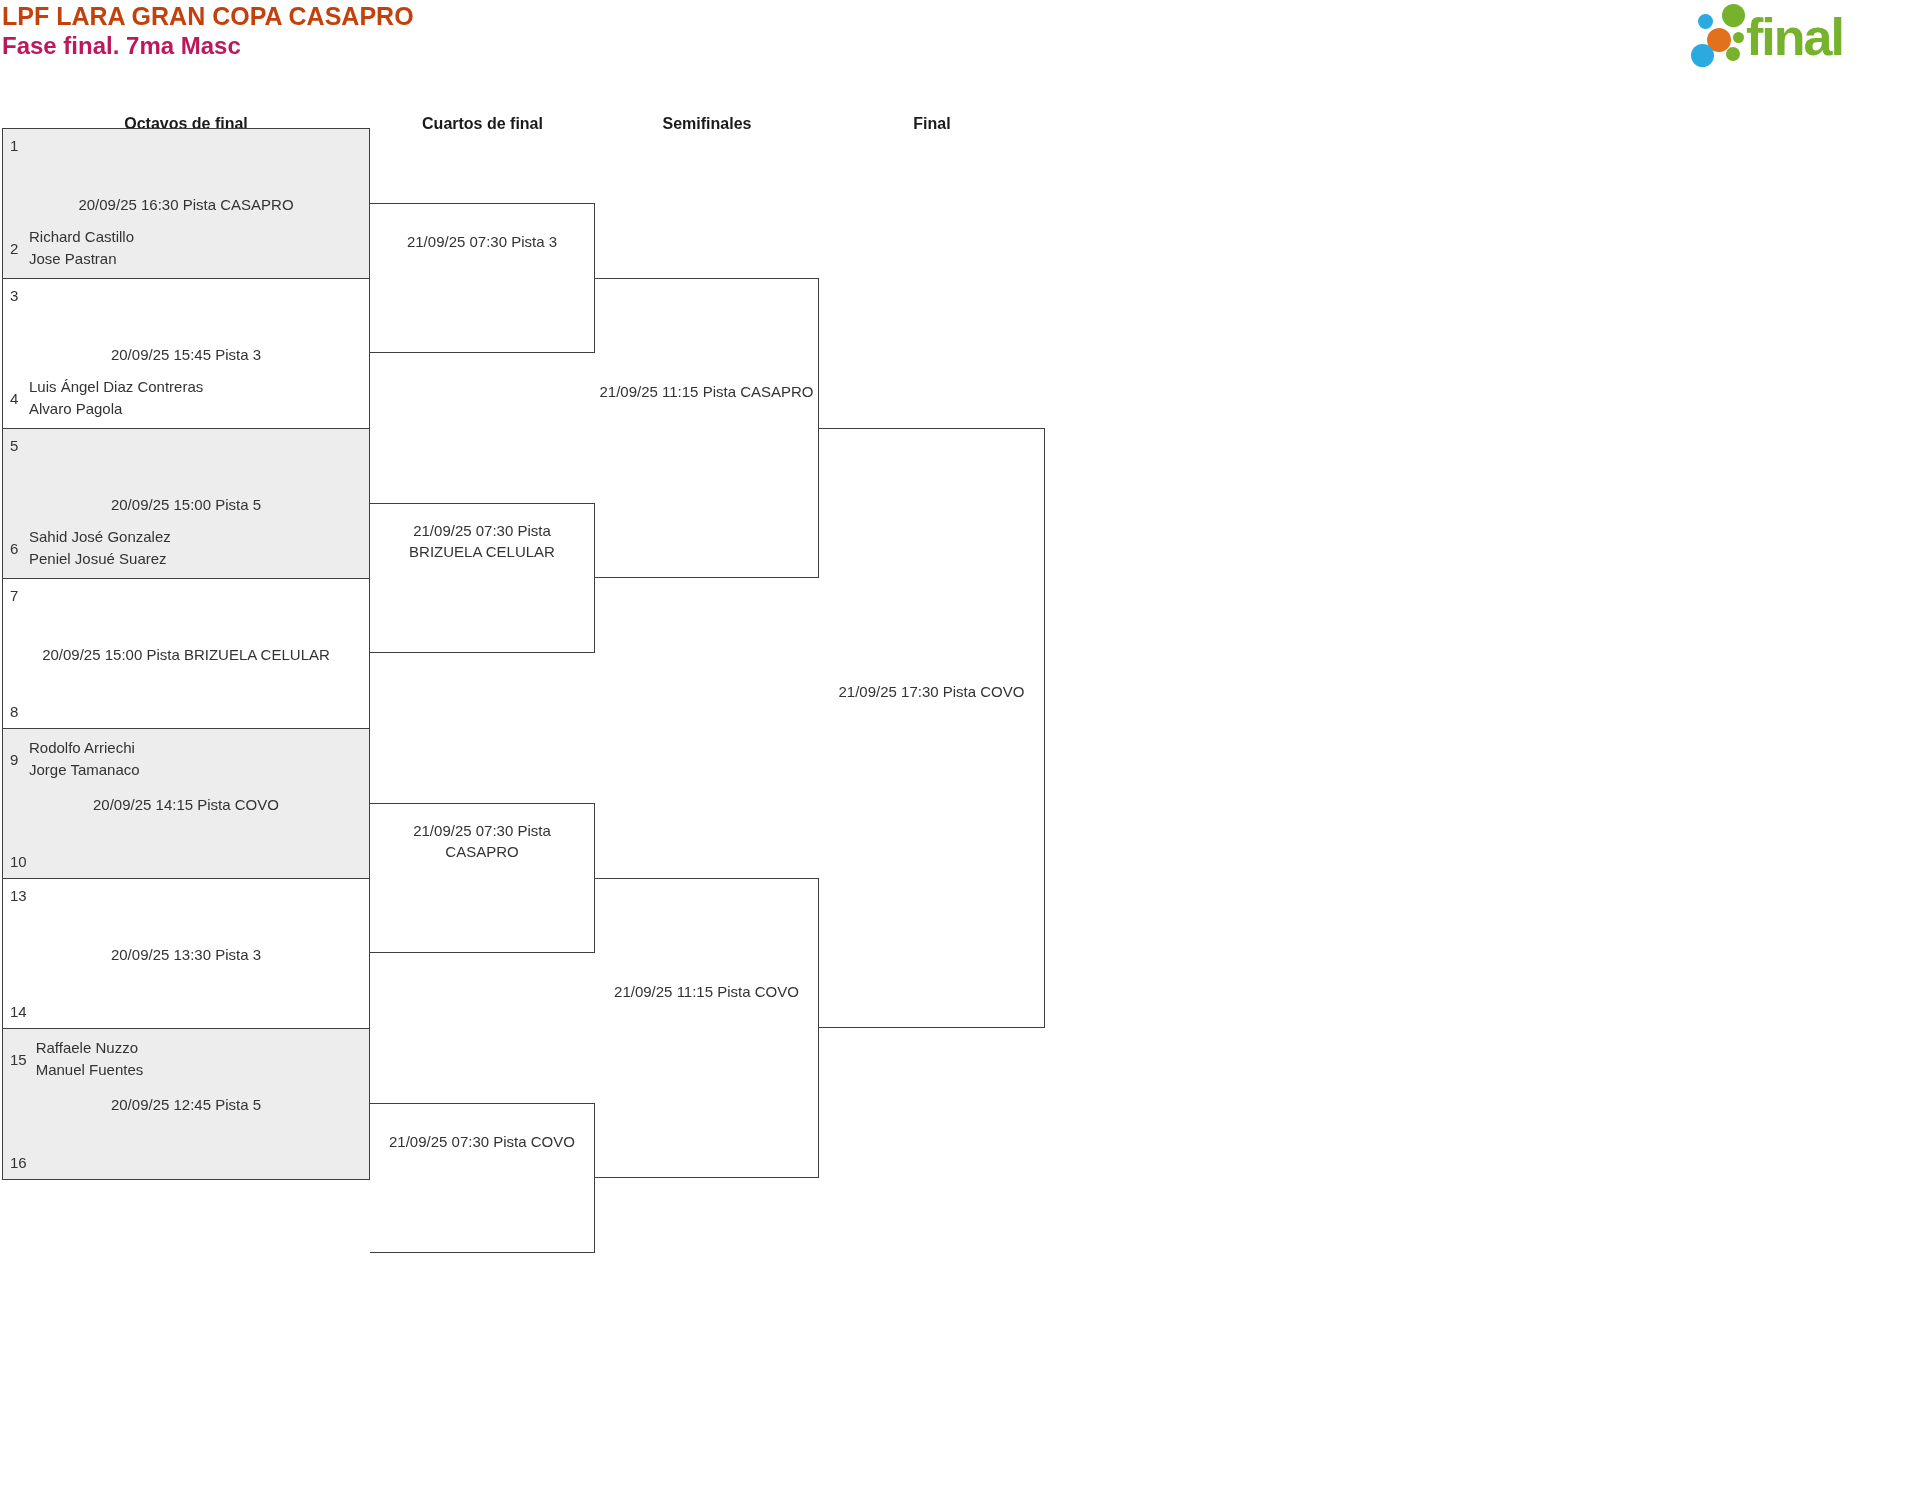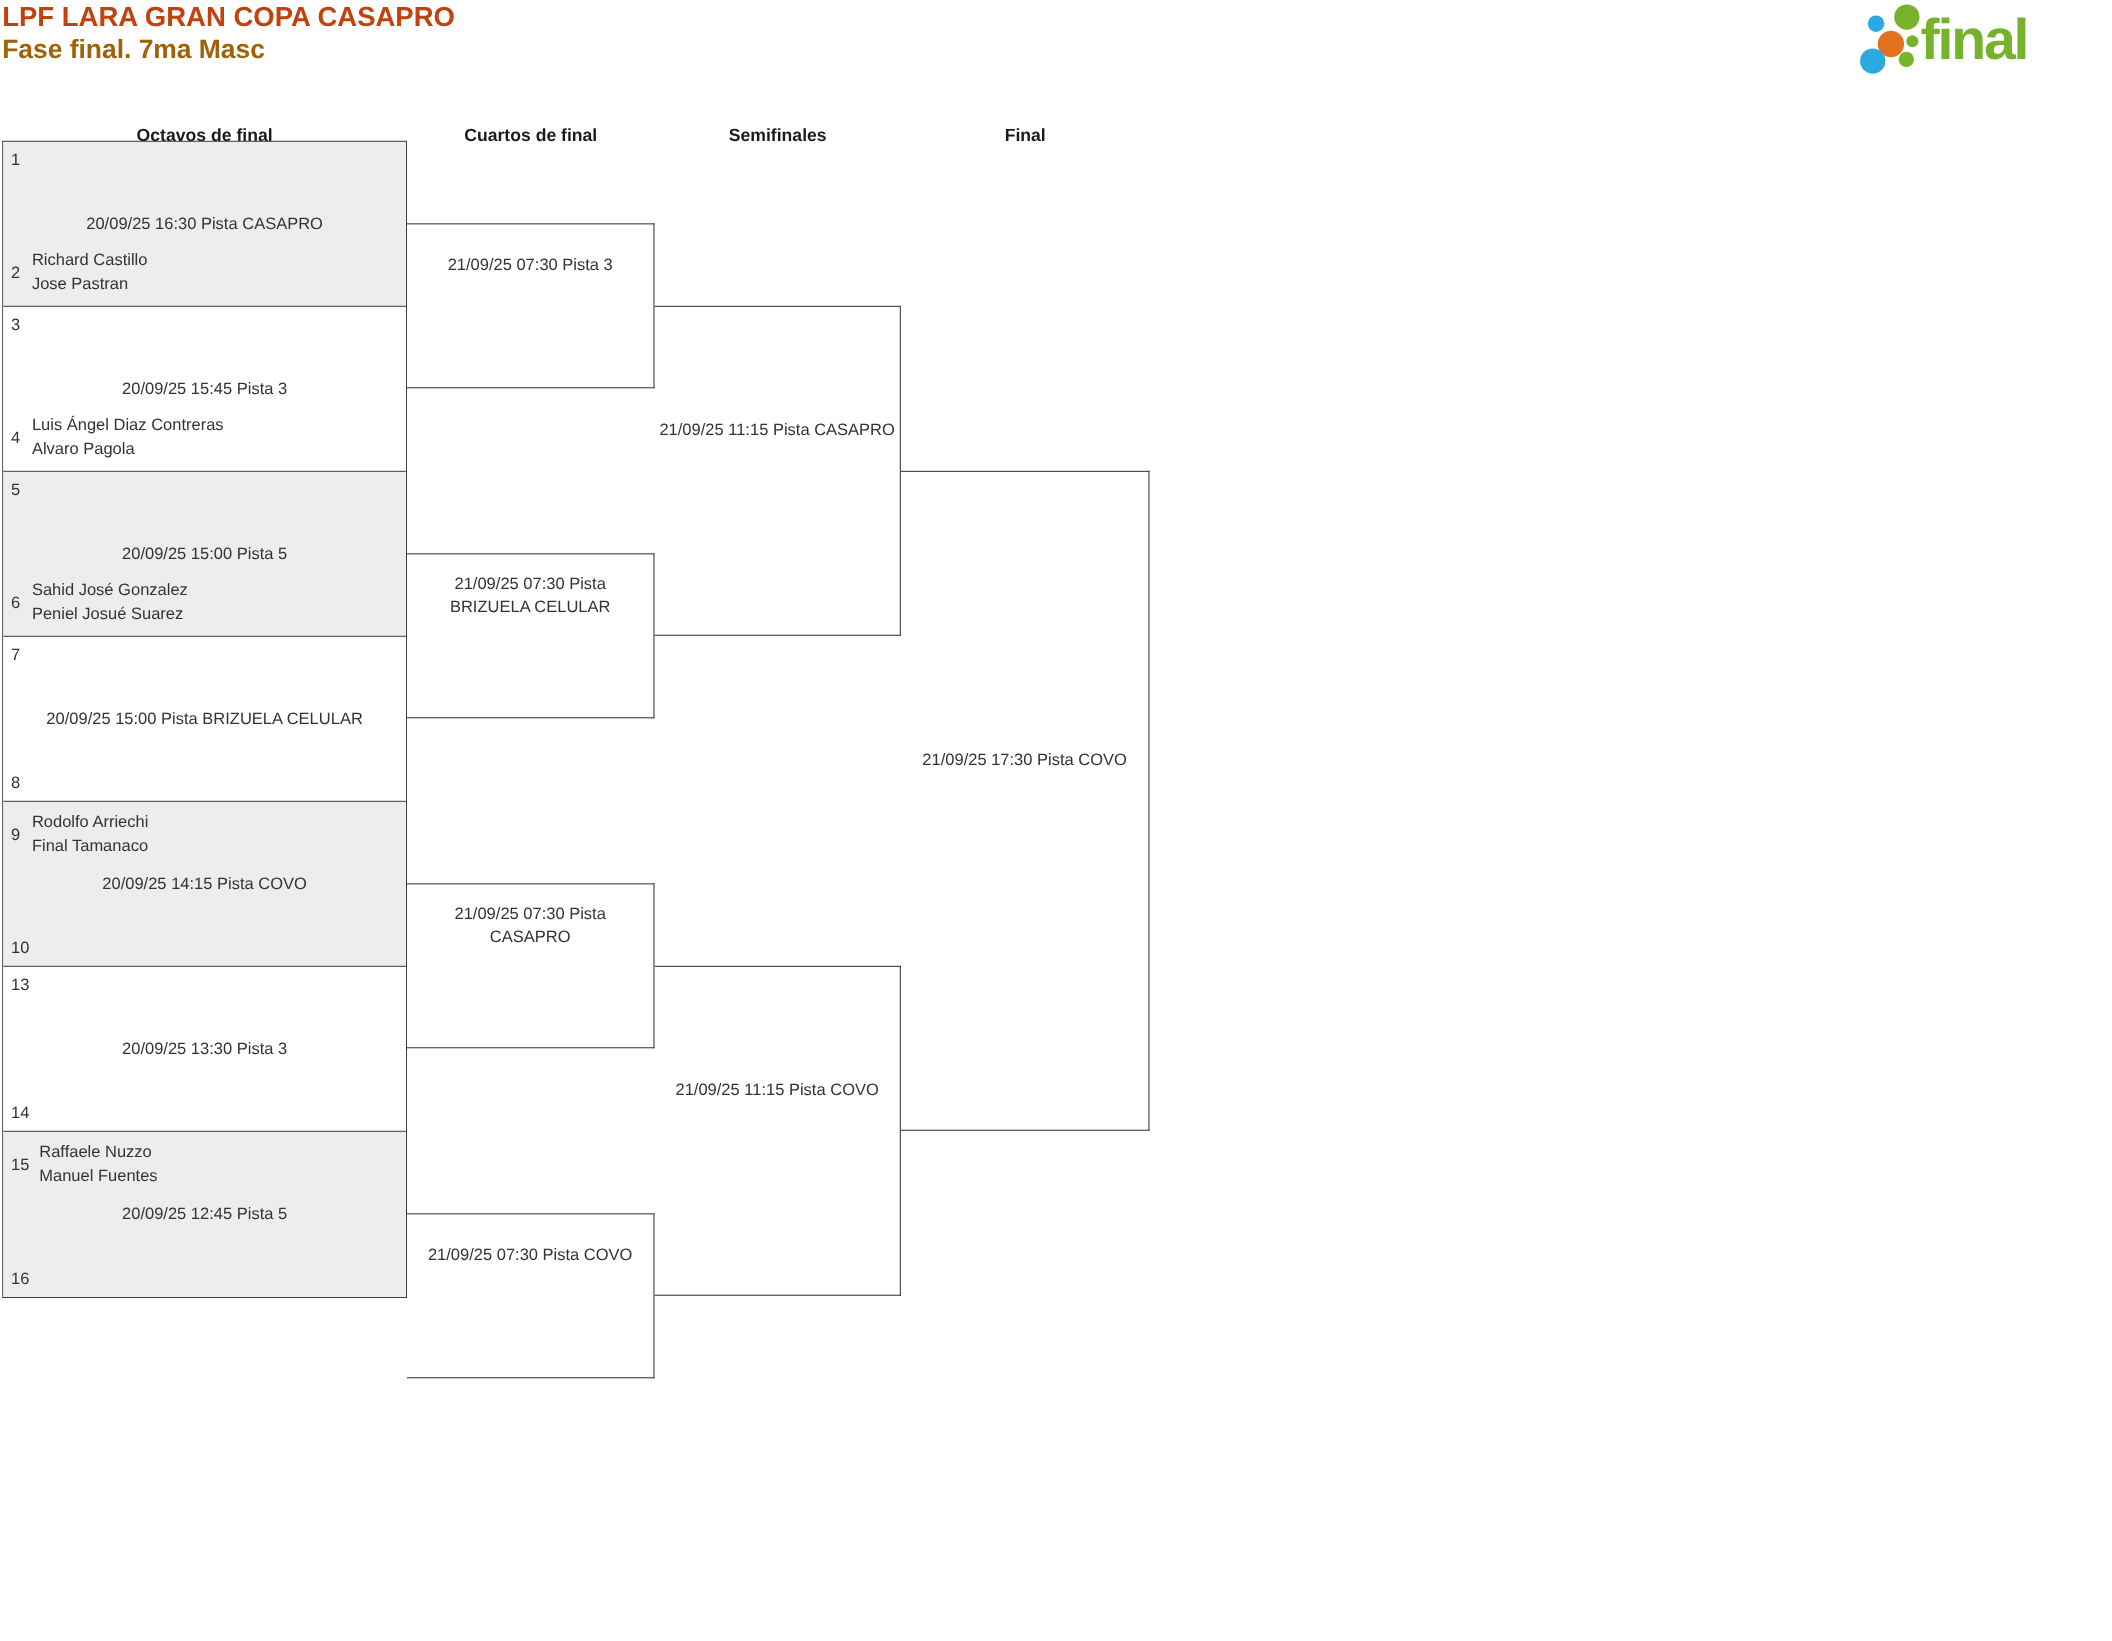--- a/index.html
+++ b/index.html
@@ -10,21 +10,21 @@
   *{box-sizing:border-box;margin:0;padding:0;}
   html,body{background:#ffffff;}
   body{
     width:1920px;height:1492px;position:relative;overflow:hidden;
     font-family:"Liberation Sans","DejaVu Sans",sans-serif;
     color:var(--text);font-size:15px;
   }
 
   
   .title{position:absolute;left:2px;top:2px;font-size:25px;font-weight:700;color:#c2410c;letter-spacing:0;}
-  .subtitle{position:absolute;left:2px;top:32px;font-size:24px;font-weight:700;color:#a16207;}
+  .subtitle{position:absolute;left:2px;top:32px;font-size:24px;font-weight:700;color:#be185d;}
 
   
   .logo{position:absolute;left:1686px;top:2px;width:232px;height:78px;cursor:pointer;}
   .dot{position:absolute;border-radius:50%;}
   .d1{left:12px;top:12px;width:15px;height:15px;}
   .d2{left:36px;top:2px;width:23px;height:23px;}
   .d3{left:21px;top:26px;width:24px;height:24px;}
   .d4{left:47px;top:30px;width:11px;height:11px;}
   .d5{left:5px;top:42px;width:23px;height:23px;}
   .d6{left:40px;top:45px;width:14px;height:14px;}
@@ -129,21 +129,21 @@
     <div class="slot bottom">
       <span class="num">8</span>
       <span class="names"></span>
     </div>
   </div>
 
   <div class="orow">
     <div class="slot top">
       <span class="num">9</span>
       <span class="names">Rodolfo Arriechi
-Final Tamanaco</span>
+Jorge Tamanaco</span>
     </div>
     <div class="sched">20/09/25 14:15 Pista COVO</div>
     <div class="slot bottom">
       <span class="num">10</span>
       <span class="names"></span>
     </div>
   </div>
 
 
   <div class="orow">

